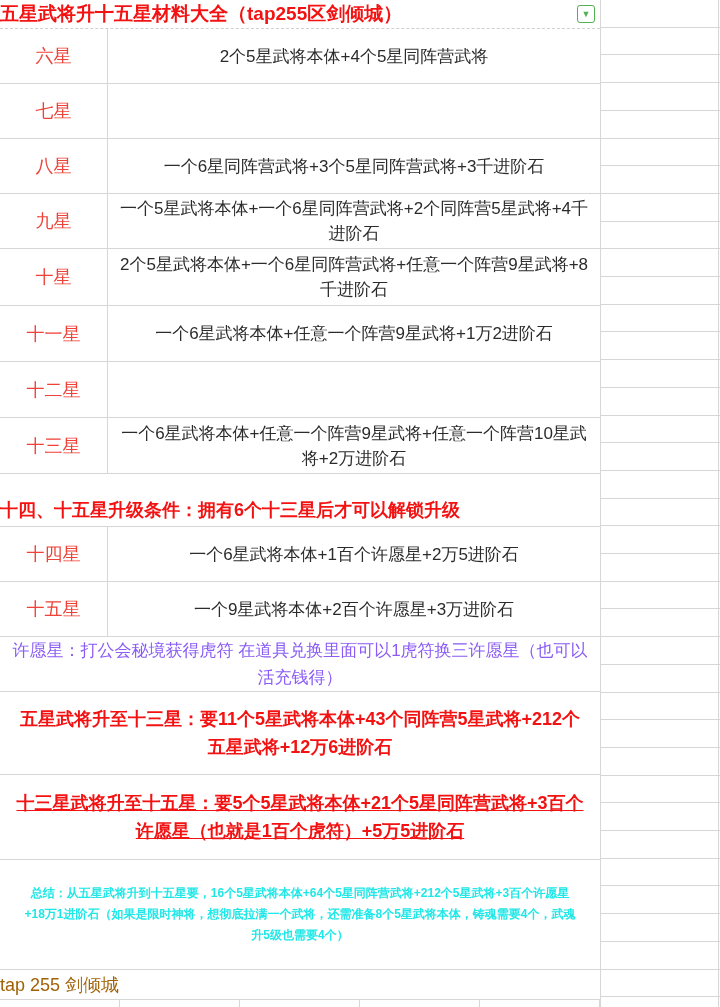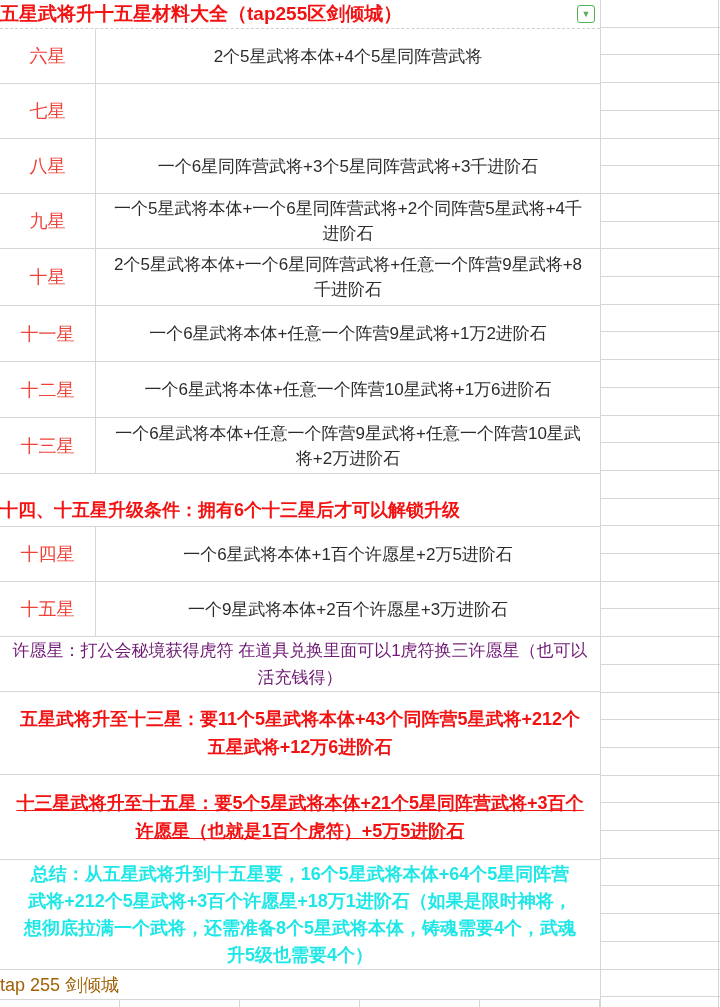--- a/index.html
+++ b/index.html
@@ -16,50 +16,50 @@
     display:flex;align-items:center;justify-content:flex-start;
     border-bottom:1px solid #d6d6d6;
     text-align:center;
   }
   .title-row{
     height:29px;
     border-bottom:1px dashed #cfcfcf;
     color:#f31212;font-size:19px;font-weight:700;
   }
   .star .label-cell{
-    width:96px;height:100%;
+    width:108px;height:100%;
     display:flex;align-items:center;justify-content:center;
     border-right:1px solid #d6d6d6;
     color:#ee4137;font-size:18px;font-weight:400;
   }
   .star .content-cell{
     flex:1;height:100%;
     display:flex;align-items:center;justify-content:center;
     padding:0 11px;
     color:#2b2b2b;font-size:17px;font-weight:500;line-height:25px;
     text-align:center;
   }
   .h55{height:55px}.h56{height:56px}.h57{height:57px}
   .unlock-header{
     height:33px;
     color:#f31212;font-size:18px;font-weight:700;margin-top:20px;
   }
   .wish-note{
     height:55px;padding:0 10px;
-    color:#701a75;font-size:17px;font-weight:400;line-height:27px;
+    color:#8b5cf6;font-size:17px;font-weight:400;line-height:27px;
   }
   .summary-red-1{height:83px;}
   .summary-red-2{height:85px;text-decoration:underline;}
   .summary-red-1,.summary-red-2{
     padding:0 14px;
     color:#f31212;font-size:18px;font-weight:700;line-height:28px;
   }
   .total-row{
     height:110px;padding:0 22px;
-    color:#1fe7e7;font-size:18px;font-weight:700;line-height:27px;
+    color:#1fe7e7;font-size:12px;font-weight:700;line-height:21px;
   }
   .footer-row{
     height:30px;
     color:#a16207;font-size:18px;font-weight:500;
   }
   .empty-row{
     height:27px;border-bottom:none;
     background-image:repeating-linear-gradient(to right,
       transparent 0px,transparent 119px,#d6d6d6 119px,#d6d6d6 120px);
   }
@@ -113,21 +113,20 @@
     <div class="row star h57">
       <div class="label-cell">十星</div>
       <div class="content-cell">2个5星武将本体+一个6星同阵营武将+任意一个阵营9星武将+8千进阶石</div>
     </div>
     <div class="row star h56">
       <div class="label-cell">十一星</div>
       <div class="content-cell">一个6星武将本体+任意一个阵营9星武将+1万2进阶石</div>
     </div>
     <div class="row star h56">
       <div class="label-cell">十二星</div>
-      <div class="content-cell">一个6星武将本体+任意一个阵营10星武将+1万6进阶石</div>
     </div>
     <div class="row star h56">
       <div class="label-cell">十三星</div>
       <div class="content-cell">一个6星武将本体+任意一个阵营9星武将+任意一个阵营10星武将+2万进阶石</div>
     </div>
 
     <div class="row unlock-header">十四、十五星升级条件：拥有6个十三星后才可以解锁升级</div>
 
     <div class="row star h55">
       <div class="label-cell">十四星</div>

